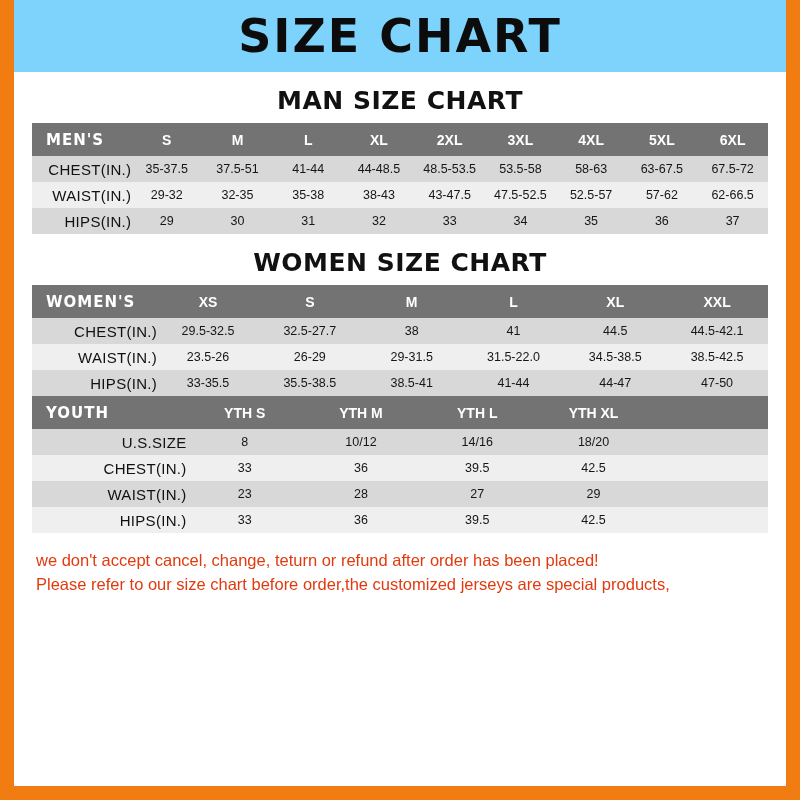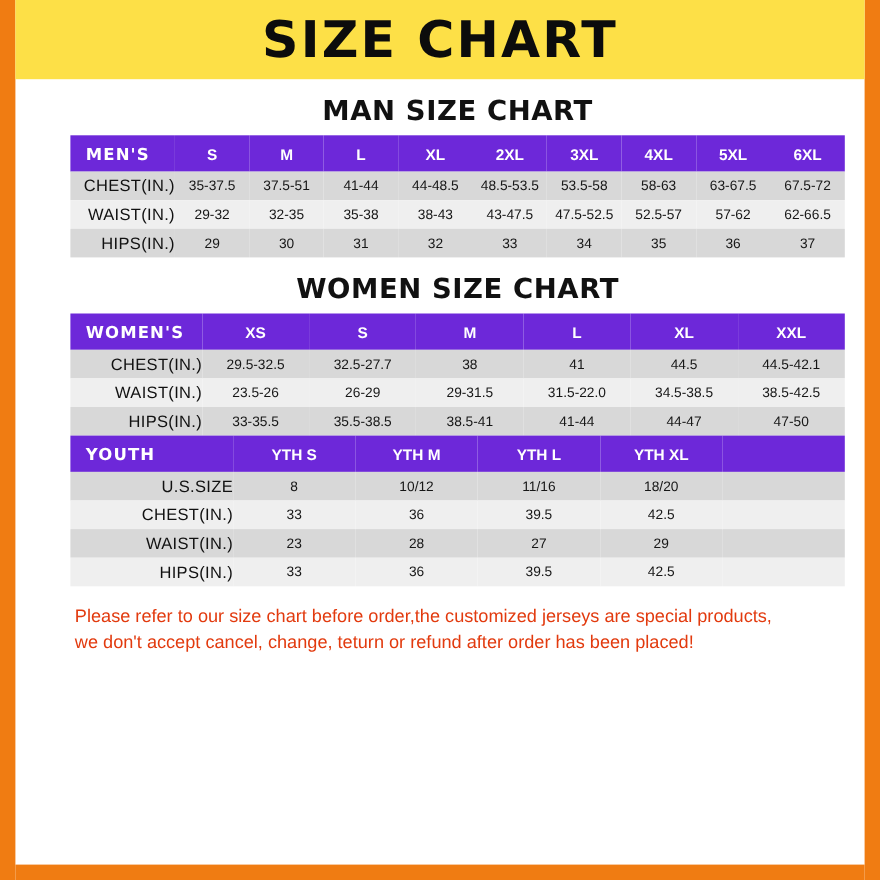--- a/index.html
+++ b/index.html
@@ -17,37 +17,36 @@
     position: relative;
     width: 800px;
     height: 800px;
     box-sizing: border-box;
     border-left: 14px solid #f07c12;
     border-right: 14px solid #f07c12;
     background: #ffffff;
   }
   .banner {
     height: 72px;
-    background: #fde047;
+    background: #7dd3fc;
     display: flex;
     align-items: center;
     justify-content: center;
   }
   .banner-title {
     font-family: "DejaVu Sans", sans-serif;
     font-weight: bold;
     font-size: 46px;
     letter-spacing: 2px;
     color: #0c0c0c;
     line-height: 1;
   }
   .content {
     padding: 0 18px;
     box-sizing: border-box;
-    margin-left: 32px;
   }
   .section-title {
     text-align: center;
     font-family: "DejaVu Sans", sans-serif;
     font-weight: bold;
     font-size: 25px;
     color: #111111;
     letter-spacing: 0.5px;
     margin: 14px 0 8px 0;
   }
@@ -60,21 +59,21 @@
   table.size-table td {
     text-align: center;
     font-size: 12.5px;
     color: #161616;
     padding: 0;
     height: 26px;
     vertical-align: middle;
     font-family: "Liberation Sans", sans-serif;
   }
   table.size-table thead th {
-    background: #6d28d9;
+    background: #737373;
     color: #ffffff;
     height: 33px;
     font-size: 14px;
     font-weight: bold;
   }
   table.size-table thead th.corner {
     text-align: left;
     padding-left: 14px;
     font-family: "DejaVu Sans", sans-serif;
     font-size: 15px;
@@ -265,21 +264,21 @@
           <th>YTH L</th>
           <th>YTH XL</th>
           <th></th>
         </tr>
       </thead>
       <tbody>
         <tr class="band-dark">
           <td class="rowhead">U.S.SIZE</td>
           <td>8</td>
           <td>10/12</td>
-          <td>11/16</td>
+          <td>14/16</td>
           <td>18/20</td>
           <td></td>
         </tr>
         <tr class="band-light">
           <td class="rowhead">CHEST(IN.)</td>
           <td>33</td>
           <td>36</td>
           <td>39.5</td>
           <td>42.5</td>
           <td></td>
@@ -297,20 +296,20 @@
           <td>33</td>
           <td>36</td>
           <td>39.5</td>
           <td>42.5</td>
           <td></td>
         </tr>
       </tbody>
     </table>
 
     <div class="note">
+      <span>we don't accept cancel, change, teturn or refund after order has been placed!</span>
       <span>Please refer to our size chart before order,the customized jerseys are special products,</span>
-      <span>we don't accept cancel, change, teturn or refund after order has been placed!</span>
     </div>
 
   </div>
 
   <div class="bottom-strip"></div>
 </div>
 
 </body></html>

